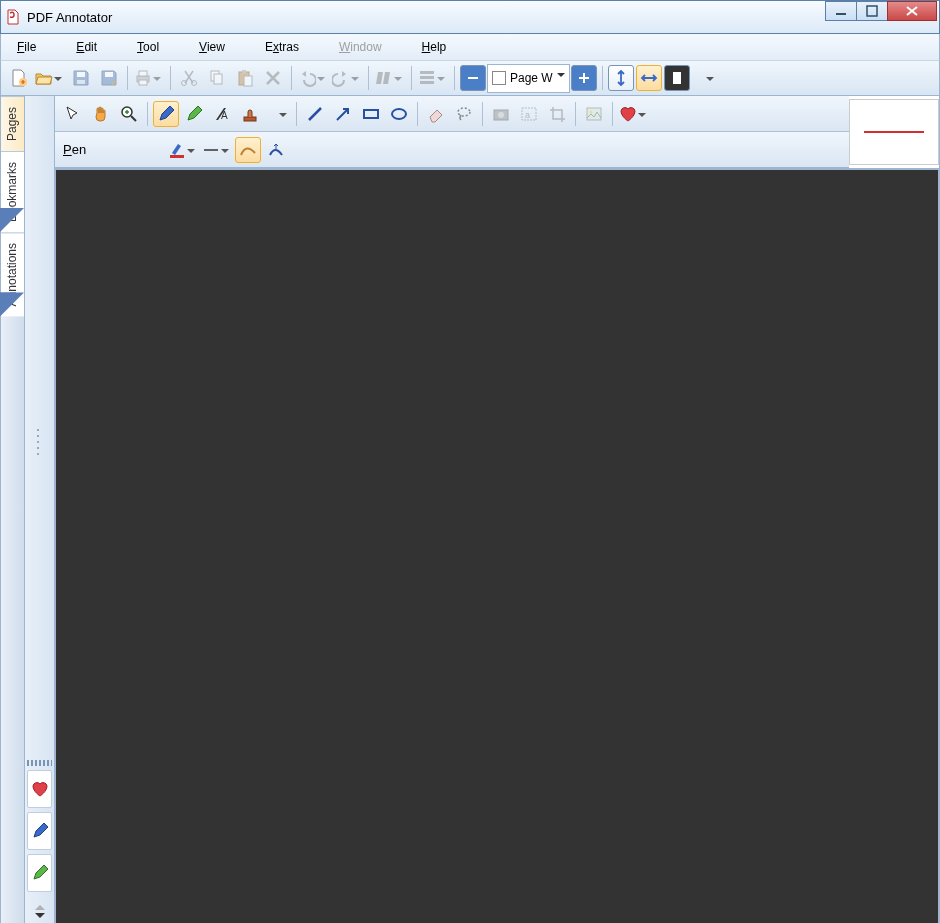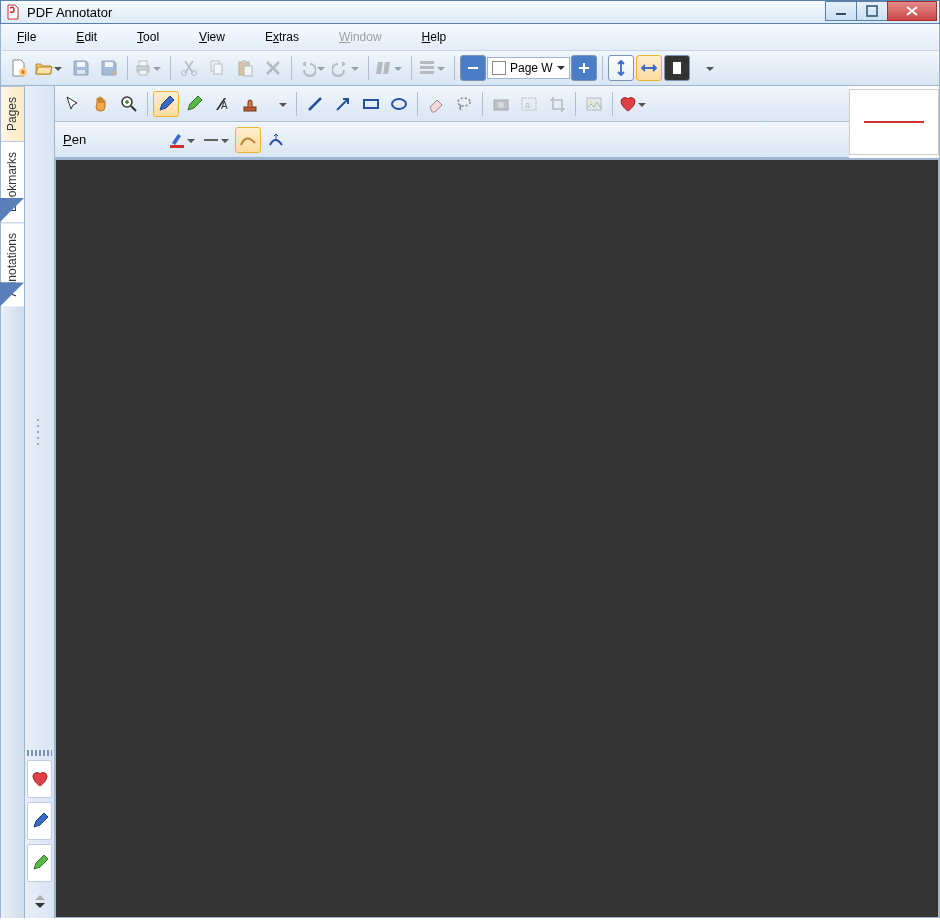--- a/index.html
+++ b/index.html
@@ -1,19 +1,19 @@
 <!DOCTYPE html>
 <html><head>
 <meta charset="utf-8">
 <style>
 * { box-sizing: border-box; margin: 0; padding: 0; }
 body { font-family: "Segoe UI", Tahoma, sans-serif; font-size: 12px; background: #fff; width: 940px; height: 923px; overflow: hidden; position: relative; }
 
 
-.titlebar { height: 24px; background: linear-gradient(#f7fbff, #dceaf8); border: 1px solid #5a7fa8; display: flex; align-items: center; padding: 0 4px; position: relative; }
+.titlebar { height: 34px; background: linear-gradient(#f7fbff, #dceaf8); border: 1px solid #5a7fa8; display: flex; align-items: center; padding: 0 4px; position: relative; }
 .titlebar .icon { width: 16px; height: 16px; margin-right: 6px; display: flex; align-items: center; justify-content: center; }
 .titlebar .title { color: #000; font-size: 13px; }
 .win-controls { position: absolute; right: 2px; top: 0; display: flex; }
 .win-btn { width: 32px; height: 20px; border: 1px solid #5a7fa8; background: linear-gradient(#e8f1fb, #cadff4); display: flex; align-items: center; justify-content: center; margin-left: -1px; }
 .win-btn.close { width: 50px; background: linear-gradient(#e68a8a, #c94848); border-color: #a03030; border-top-right-radius: 0; }
 
 
 .menubar { height: 26px; background: linear-gradient(#f4f9fe, #e3edf8); border-left: 1px solid #9db5cf; border-right: 1px solid #9db5cf; display: flex; align-items: center; padding: 0 6px; gap: 20px; }
 .menu-item { padding: 3px 10px; color: #000; cursor: default; }
 .menu-item.disabled { color: #a0a0a0; }
@@ -21,21 +21,21 @@
 
 
 .toolbar { height: 36px; background: linear-gradient(#f0f6fc, #d8e5f3); border: 1px solid #9db5cf; border-top: 1px solid #c8d5e3; display: flex; align-items: center; padding: 0 4px; }
 .tb-btn { min-width: 26px; height: 26px; margin: 0 1px; display: flex; align-items: center; justify-content: center; border: 1px solid transparent; border-radius: 3px; cursor: default; position: relative; }
 .tb-btn.disabled { opacity: 0.5; }
 .tb-btn.dd { padding-right: 12px; }
 .tb-btn.dd::after { content: ""; position: absolute; right: 3px; top: 11px; border: 4px solid transparent; border-top-color: #555; }
 .tb-btn.framed { border-color: #7a95b3; background: linear-gradient(#fff, #e8f0f8); }
 .tb-btn.framed.blue { background: #4a7fc8; }
 .tb-sep { width: 1px; height: 24px; background: #b0c0d4; margin: 0 4px; }
-.zoom-combo { height: 22px; border: 1px solid #9db5cf; background: #fff; display: flex; align-items: center; padding: 0 16px 0 4px; position: relative; font-size: 12px; min-width: 80px; }
+.zoom-combo { height: 29px; border: 1px solid #9db5cf; background: #fff; display: flex; align-items: center; padding: 0 16px 0 4px; position: relative; font-size: 12px; min-width: 80px; }
 .zoom-combo::after { content: ""; position: absolute; right: 4px; top: 8px; border: 4px solid transparent; border-top-color: #333; }
 .zoom-icon { width: 14px; height: 14px; margin-right: 4px; border: 1px solid #888; background: #fff; }
 
 
 .content-row { display: flex; height: 832px; border-left: 1px solid #9db5cf; border-right: 1px solid #9db5cf; }
 
 
 .side-tabs { width: 24px; background: linear-gradient(90deg, #e8eff8, #d0ddec); border-right: 1px solid #9db5cf; display: flex; flex-direction: column; position: relative; }
 .side-tab { writing-mode: vertical-rl; transform: rotate(180deg); padding: 10px 4px; font-size: 12px; color: #333; cursor: default; border-bottom: 1px solid #b8c8dc; text-align: center; background: #fff; position: relative; }
 .side-tab.active { background: linear-gradient(90deg, #fcebc4, #fef6e6); }

